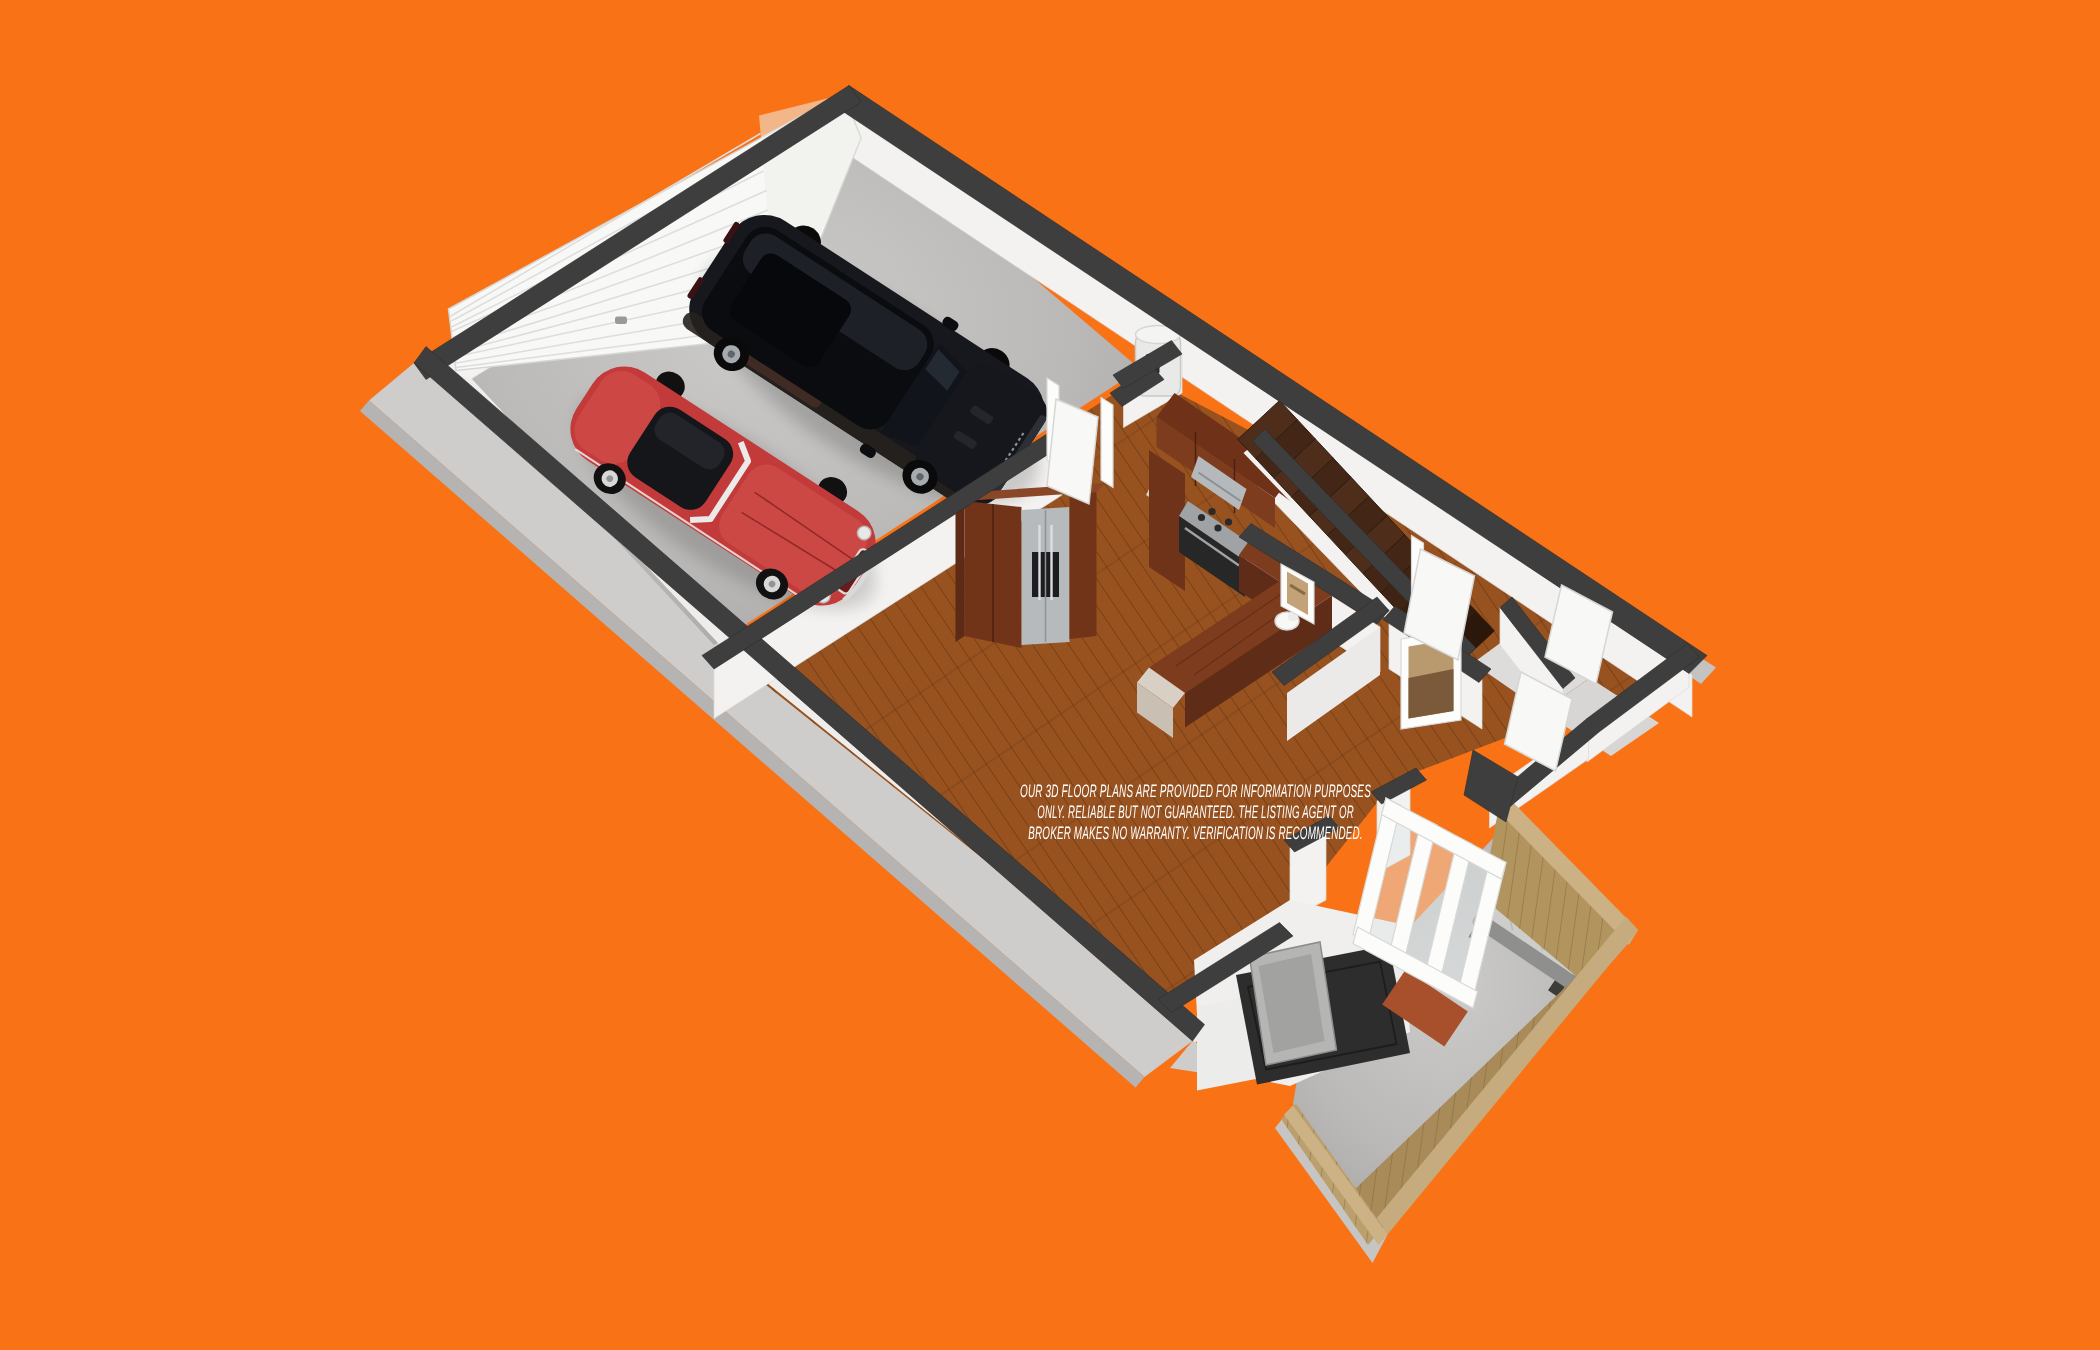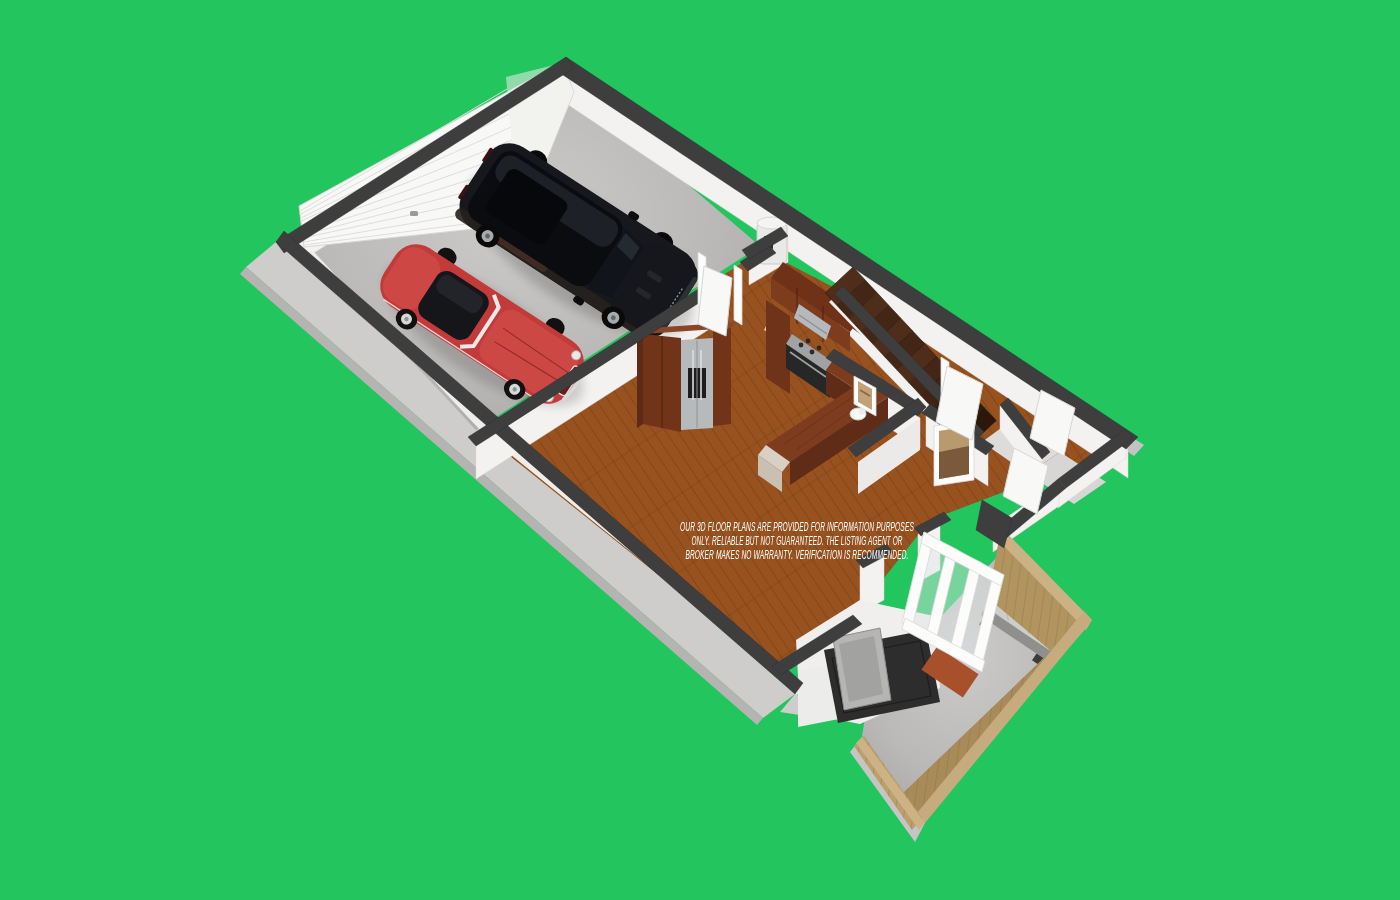--- a/index.html
+++ b/index.html
@@ -1,16 +1,16 @@
 <!DOCTYPE html>
 <html><head>
 <meta charset="utf-8">
 <style>
   html,body{margin:0;padding:0;background:#ffffff;}
-  .stage{position:relative;width:1400px;height:900px;background:#22c55e;overflow:hidden;
+  .stage{position:relative;width:1400px;height:900px;background:#f97316;overflow:hidden;
          font-family:"Liberation Sans",sans-serif;}
   svg{display:block}
   .disclaimer{font-family:"Liberation Sans",sans-serif;font-style:italic;font-size:12px;letter-spacing:.2px;}
   .cap{stroke:#2e2e2e;stroke-width:.4}
   .wface{stroke:#dcdbd9;stroke-width:.5}
   .doorpanel{fill:#f8f8f6;stroke:#d6d6d4;stroke-width:1}
   .framepost{fill:#fcfcfa;stroke:#d8d8d6;stroke-width:.8}
   .plankline{stroke:rgba(74,33,8,.45);stroke-width:1.1}
   .fenceline{stroke:rgba(122,97,54,.55);stroke-width:1}
   .ribline{stroke:#dddddb;stroke-width:1;fill:none}

